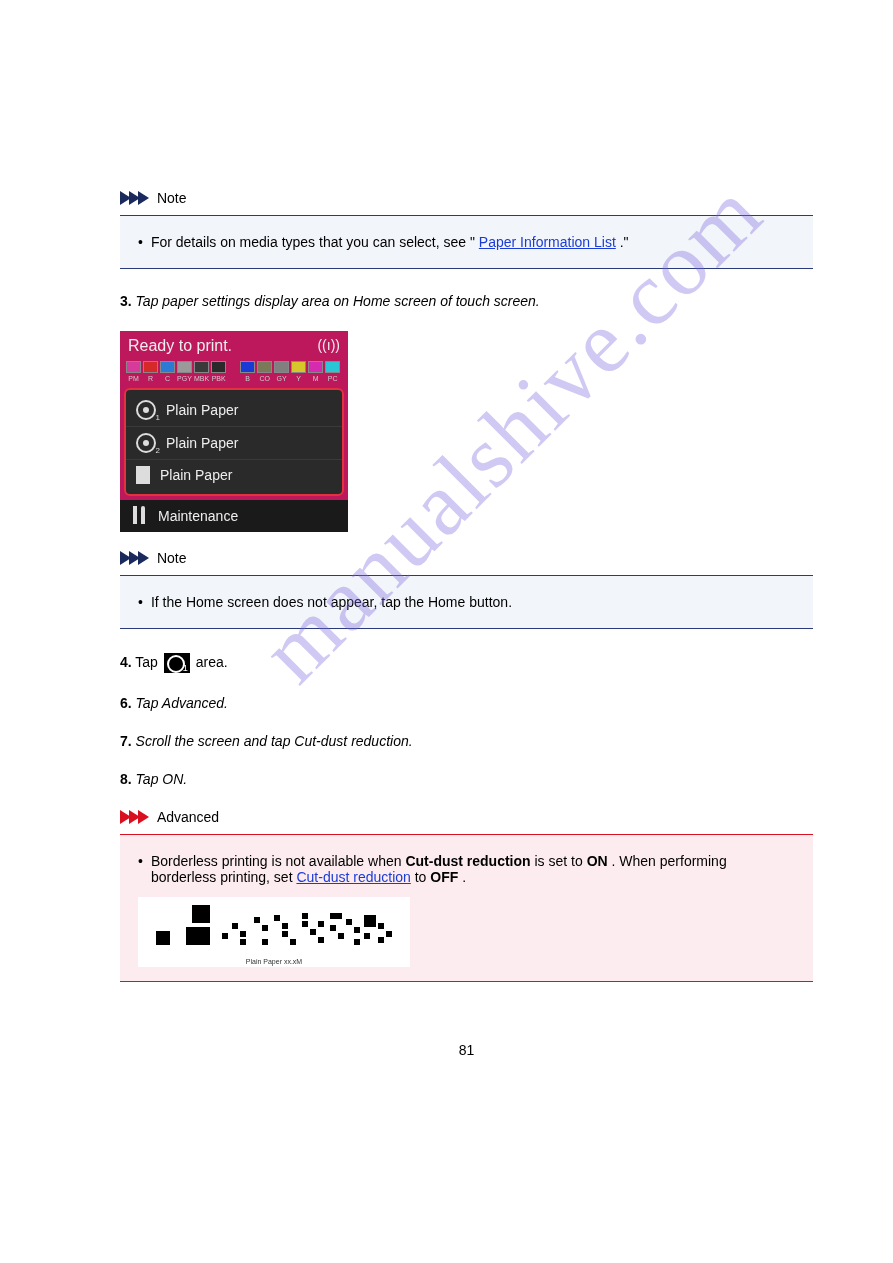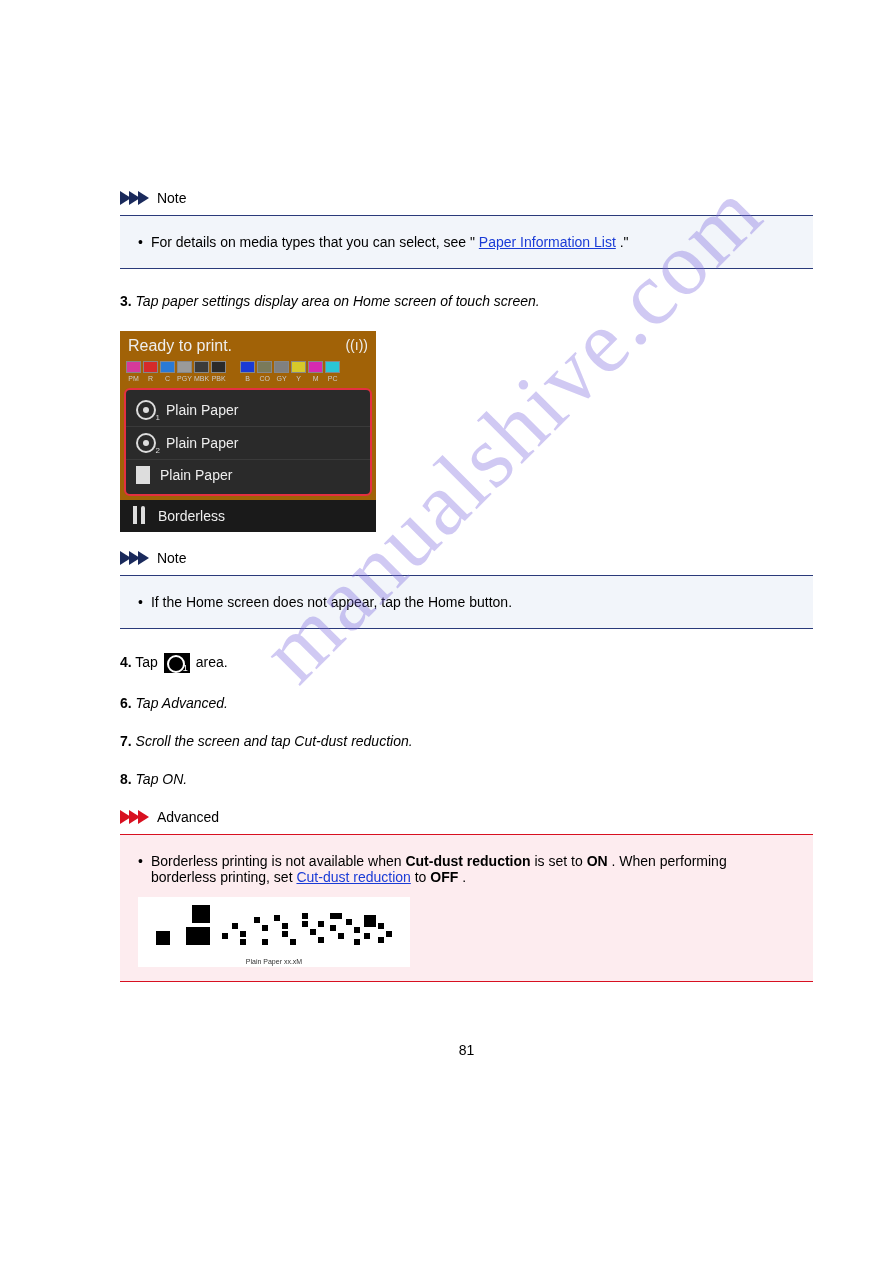--- a/index.html
+++ b/index.html
@@ -70,22 +70,22 @@
     display: flex;
     gap: 8px;
     margin: 4px 0;
   }
   .bullet-dot { flex: 0 0 auto; }
   .link {
     color: #1a3bd6;
     text-decoration: underline;
   }
   .lcd {
-    width: 256px;
-    background: #a16207;
+    width: 228px;
+    background: #be185d;
     color: #eee;
     font-family: Arial, sans-serif;
     margin: 6px 0 18px 0;
   }
   .lcd-top {
     display: flex;
     justify-content: space-between;
     padding: 6px 8px 0 8px;
     font-size: 16px;
   }
@@ -271,21 +271,21 @@
           </span>
         <span>Plain Paper</span>
       </div>
       <div class="lcd-item">
         <span class="sheet-icon"></span>
         <span>Plain Paper</span>
       </div>
     </div>
     <div class="lcd-maint">
       <span class="maint-icon"></span>
-      <span>Borderless</span>
+      <span>Maintenance</span>
     </div>
   </div>
 
   <div>
     <span class="note-chevrons">
       <span class="chev"></span>
         <span class="chev"></span>
         <span class="chev"></span>
     </span>
     <span class="note-label">Note</span>

